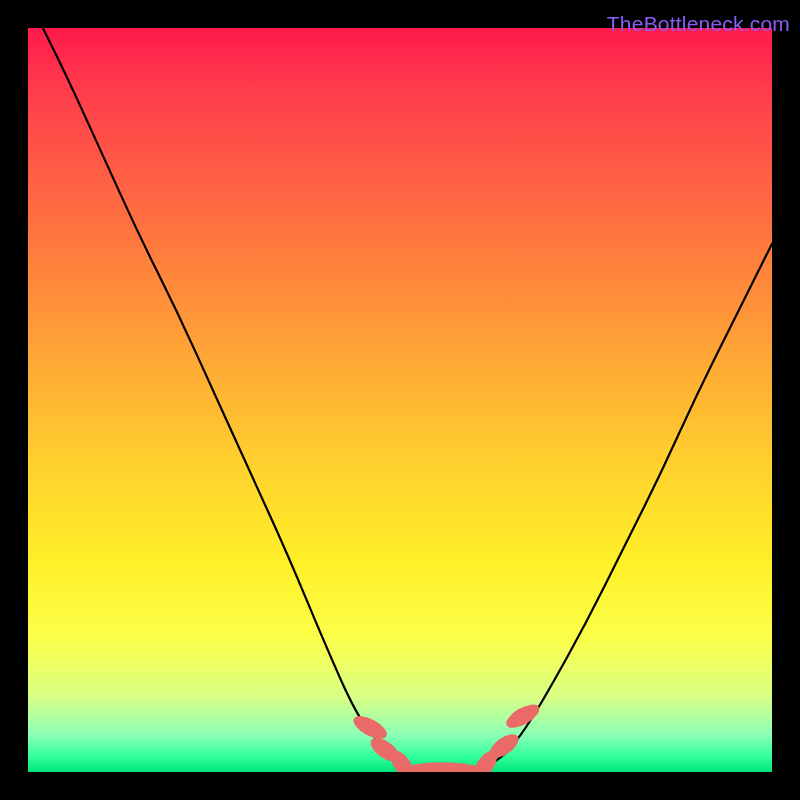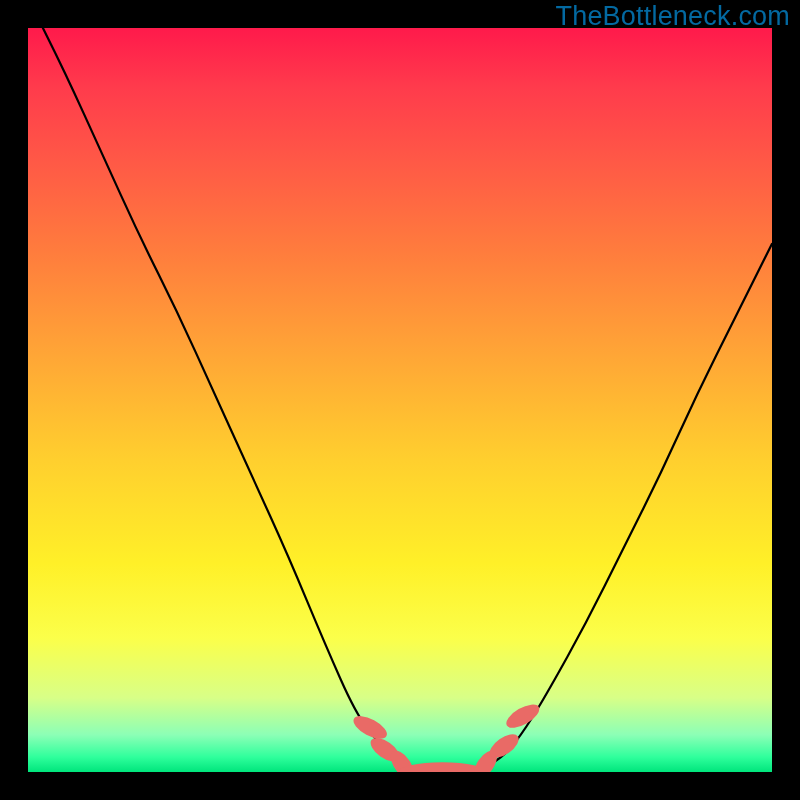--- a/index.html
+++ b/index.html
@@ -36,24 +36,24 @@
       #fff028 72%,
       #fbff4a 82%,
       #d8ff87 90%,
       #8cffb6 95%,
       #2fff9c 98%,
       #00e57c 100%
     );
   }
   .watermark {
     position: absolute;
-    top: 1px;
+    top: 12px;
     right: 10px;
-    color: #0369a1;
-    font-size: 27px;
+    color: #8b5cf6;
+    font-size: 21px;
     font-weight: 400;
     font-family: Arial, Helvetica, sans-serif;
     letter-spacing: 0.2px;
   }
   svg {
     position: absolute;
     top: 0;
     left: 0;
   }
 </style>

